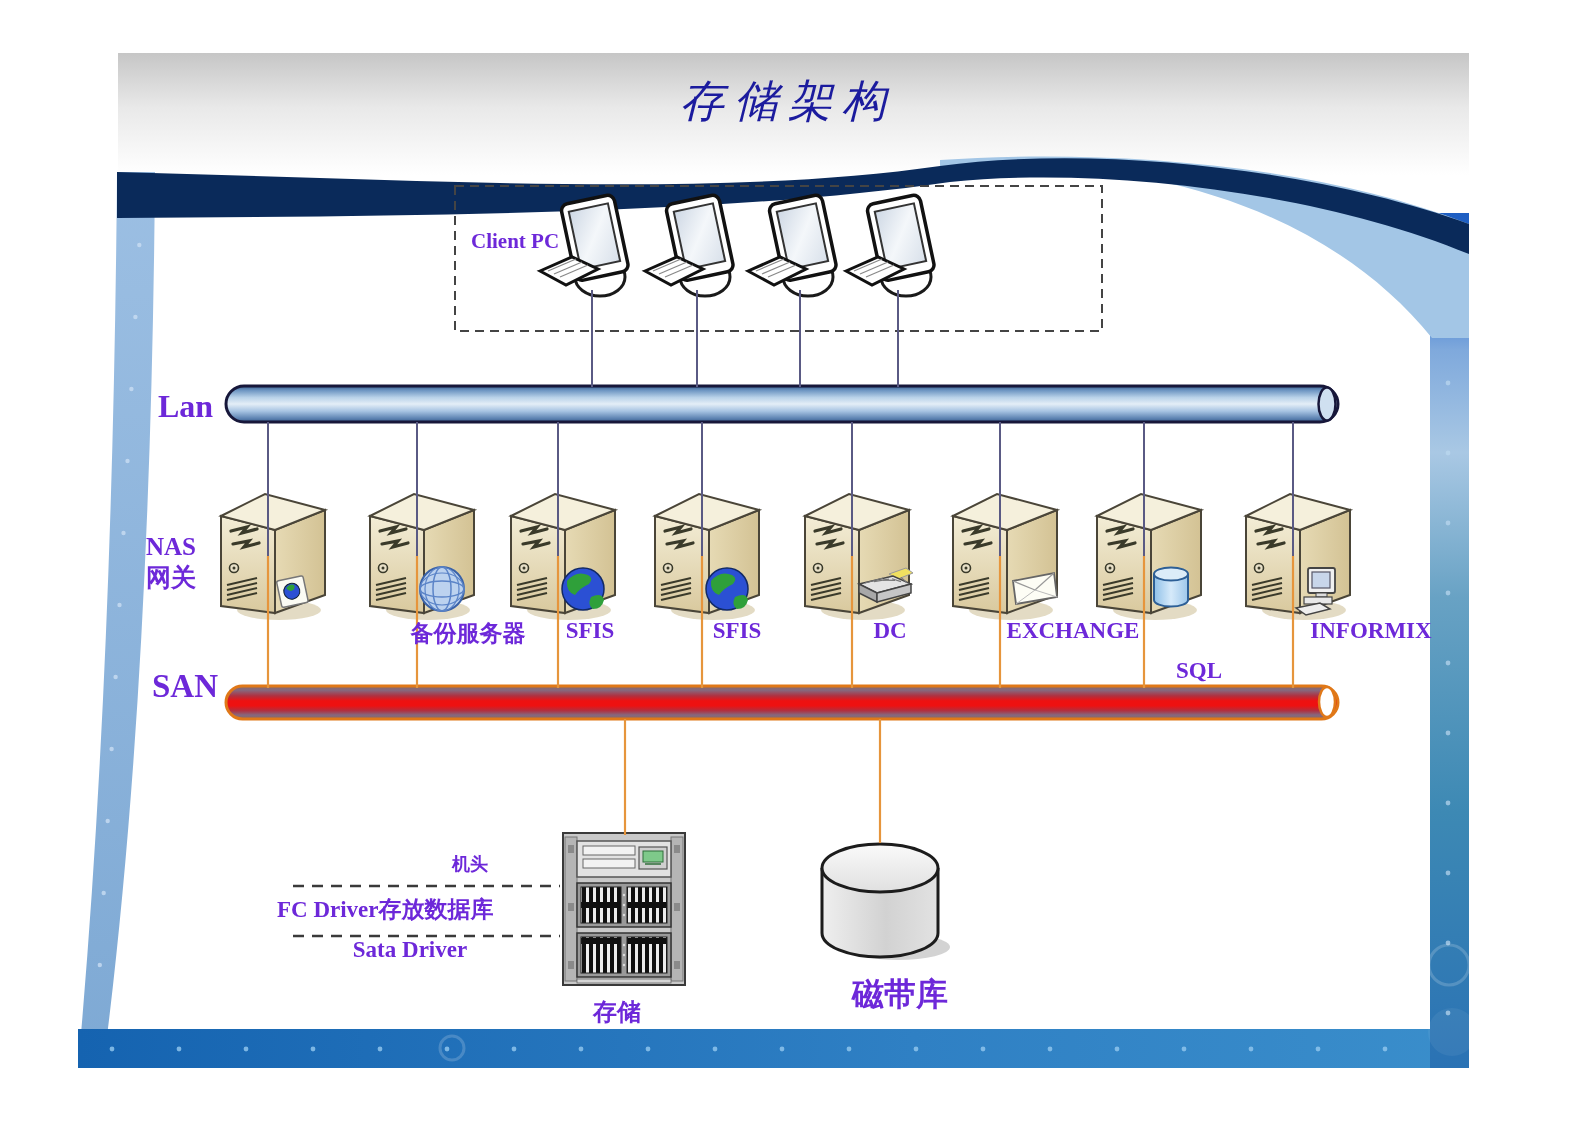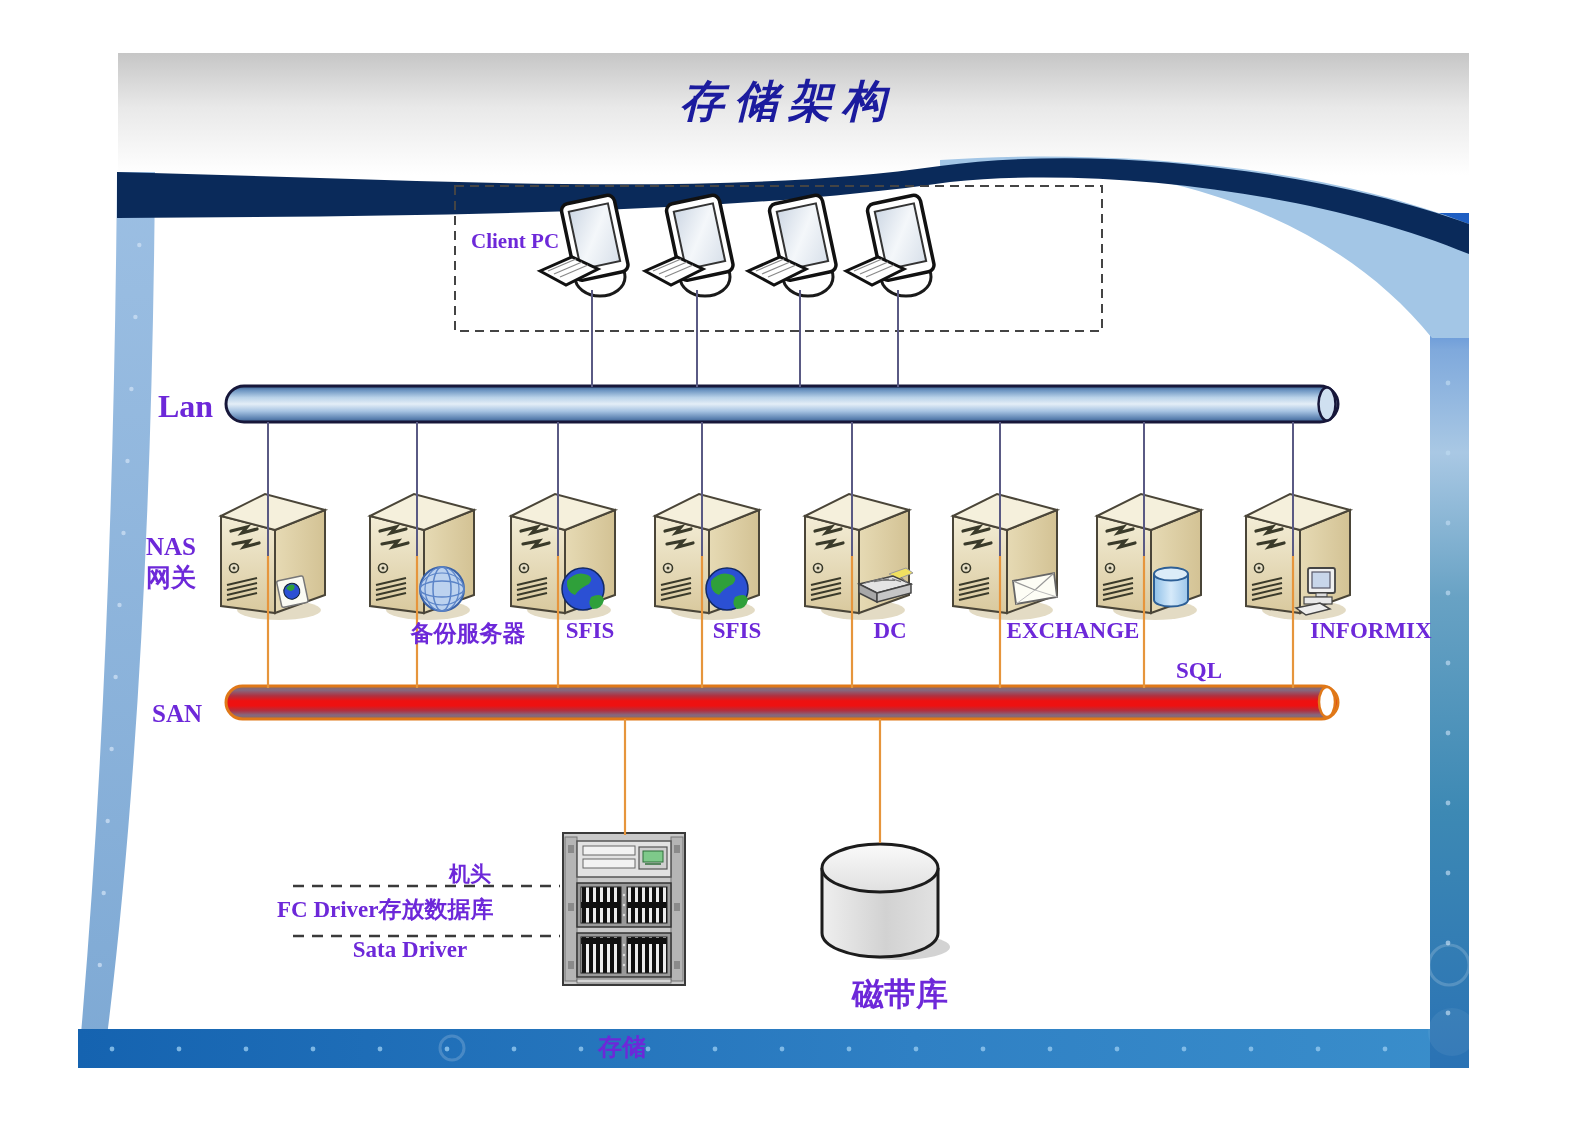--- a/index.html
+++ b/index.html
@@ -1,31 +1,31 @@
 <!DOCTYPE html>
 <html><head>
 <meta charset="utf-8">
 <style>
   html,body{margin:0;padding:0;background:#fff;}
   #stage{position:relative;width:1587px;height:1122px;background:#fff;overflow:hidden;
          font-family:"Liberation Serif","DejaVu Serif",serif;}
   #diagram{position:absolute;left:0;top:0;}
   .lbl{position:absolute;color:#6d28d9;font-weight:bold;white-space:nowrap;}
   #title{left:648px;top:76px;width:280px;text-align:center;font-size:44px;line-height:52px;
-         font-style:italic;letter-spacing:10px;color:#1b1b9e;font-weight:bold;}
+         font-style:italic;letter-spacing:10px;color:#1b1b9e;font-weight:normal;}
   #client-label{left:471px;top:229px;font-size:21px;}
   #lan-label{left:158px;top:388px;font-size:32px;}
-  #san-label{left:152px;top:700px;font-size:25px;}
+  #san-label{left:152px;top:668px;font-size:33px;}
   #nas-label{left:146px;top:531px;font-size:25px;line-height:31px;}
   .server-label{top:618px;width:170px;text-align:center;font-size:23px;}
-  #head-label{left:420px;top:852px;width:100px;font-size:21px;text-align:center;margin-top:8px;}
+  #head-label{left:420px;top:852px;width:100px;font-size:18px;text-align:center;}
   #fc-label{left:277px;top:894px;font-size:23px;}
   #sata1-label{left:300px;top:937px;width:220px;text-align:center;font-size:23px;}
   #sata2-label{left:278px;top:961px;font-size:23px;}
-  #storage-label{left:598px;top:996px;width:70px;font-size:24px;margin-top:35px;}
+  #storage-label{left:582px;top:996px;width:70px;font-size:24px;text-align:center;}
   #tape-label{left:852px;top:973px;width:96px;font-size:32px;text-align:center;}
 </style>
 </head>
 <body>
 
 <div id="stage">
 
 <svg id="diagram" width="1587" height="1122" viewBox="0 0 1587 1122">
   <defs>
     <linearGradient id="gBand" x1="0" y1="0" x2="0" y2="1">

